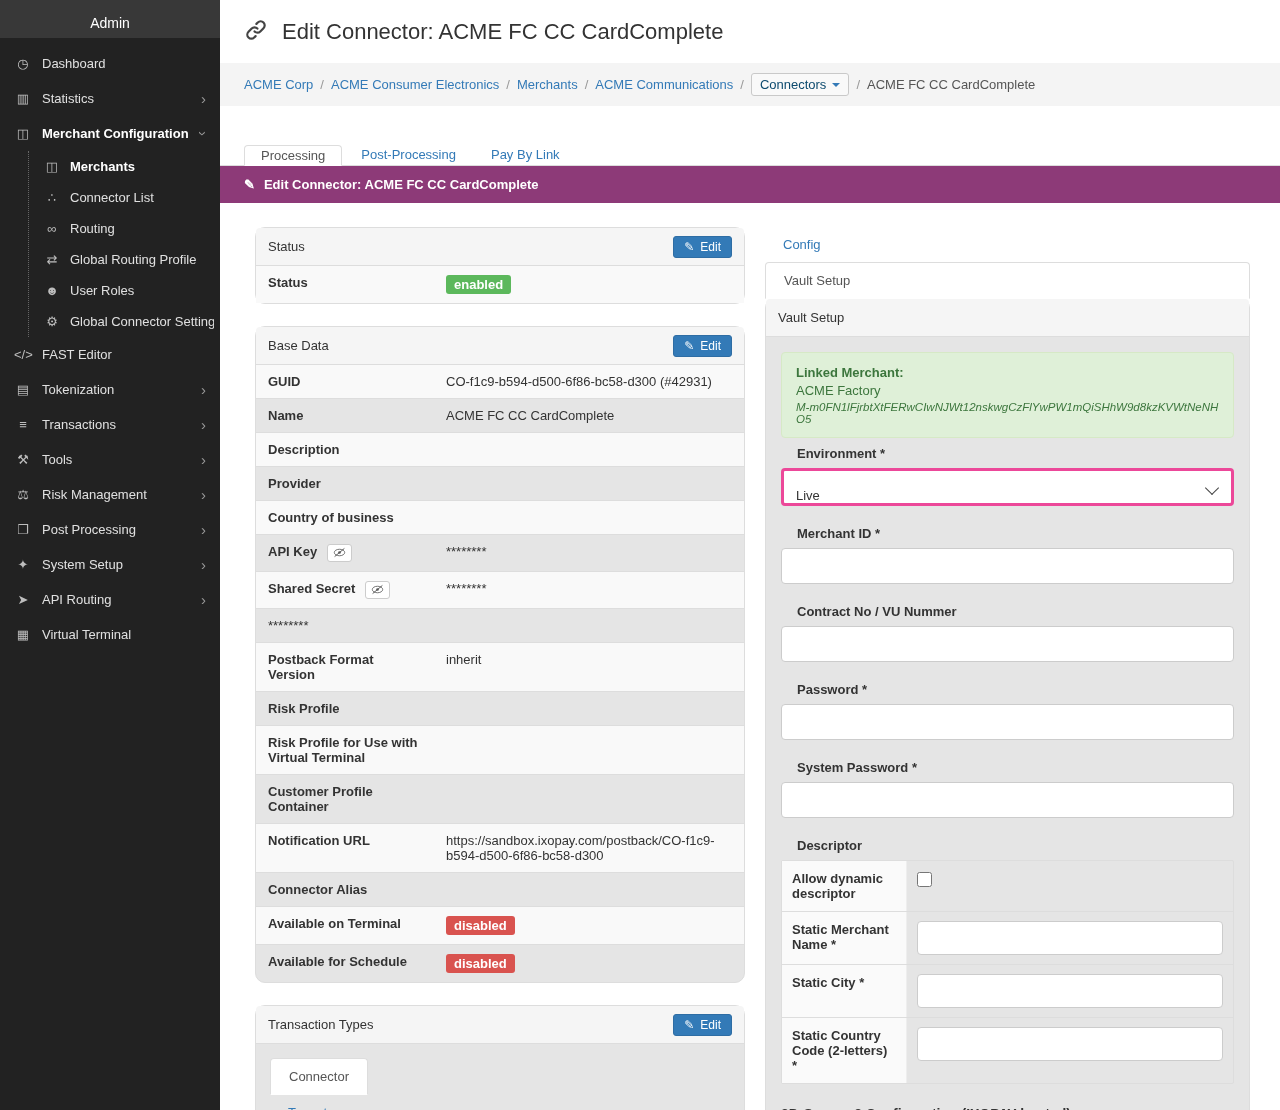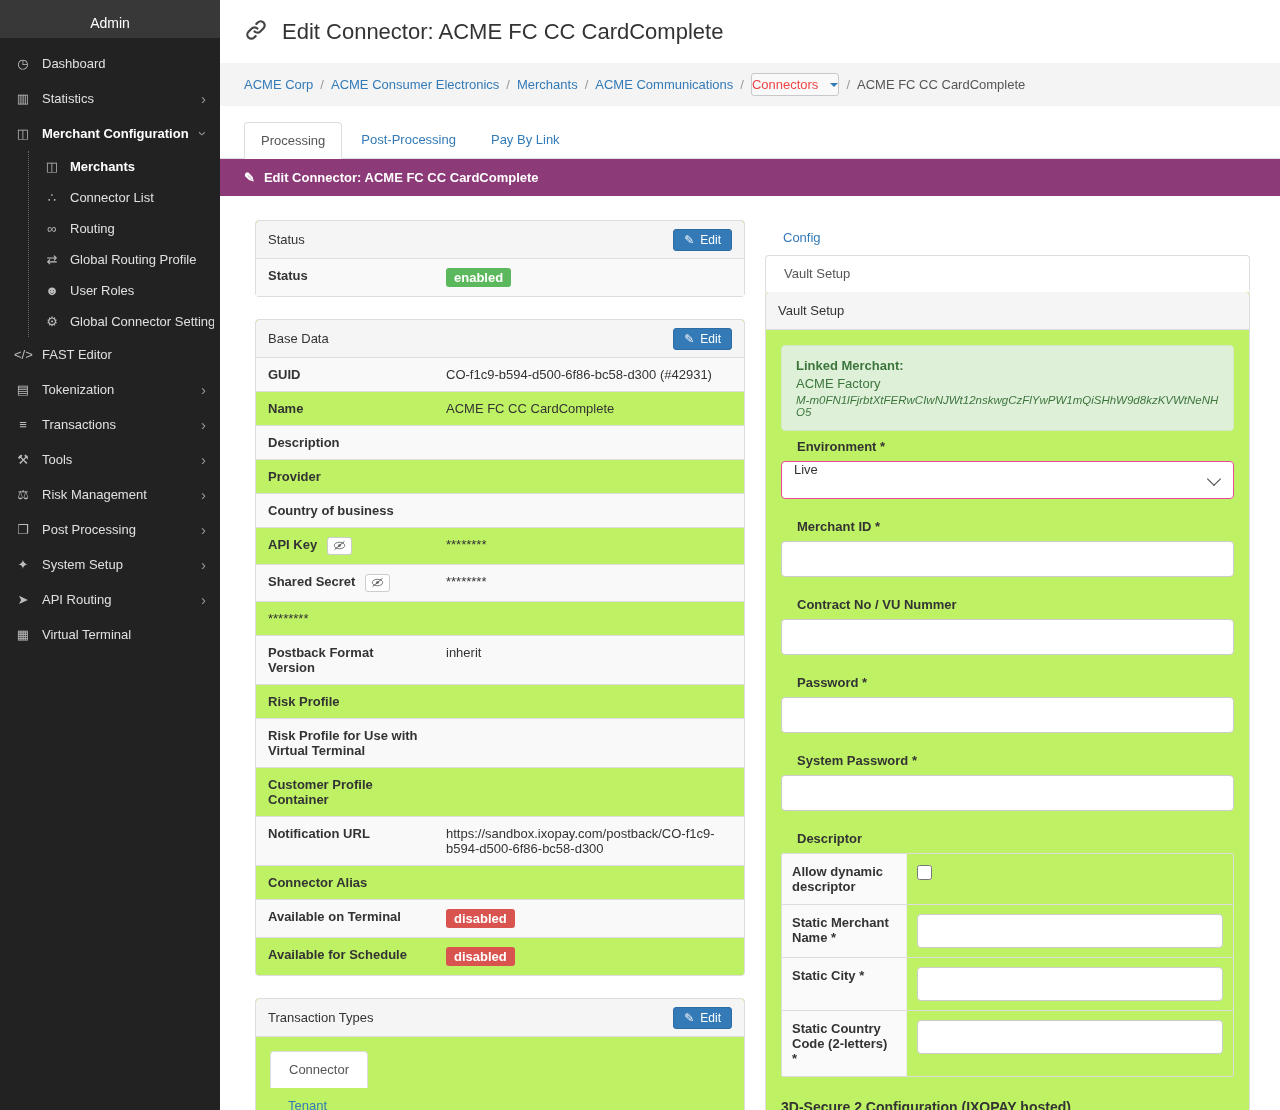--- a/index.html
+++ b/index.html
@@ -26,41 +26,41 @@
   .sub-item { display:flex; align-items:center; gap:9px; padding:8px 6px 8px 14px; cursor:pointer; }
   .sub-item.active .nlabel { font-weight:bold; color:#fff; }
 
   
   .main { flex:1; display:flex; flex-direction:column; background:#fff; overflow:hidden; }
   .page-header { display:flex; align-items:center; gap:14px; padding:18px 24px; }
   .page-title { font-size:22px; color:#333; }
   .breadcrumb { background:#f4f4f4; padding:10px 24px; display:flex; align-items:center;
     gap:7px; color:#999; font-size:13px; flex-wrap:wrap; }
   .crumb-link { color:#337ab7; cursor:pointer; text-decoration:none; }
-  .crumb-drop { color:#ef4444; border:1px solid #c9c9c9; border-radius:3px;
-    padding:3px 0; display:inline-flex; align-items:center; gap:12px; cursor:pointer; background:#f9f9f9; }
+  .crumb-drop { color:#0c4a6e; border:1px solid #c9c9c9; border-radius:3px;
+    padding:3px 8px; display:inline-flex; align-items:center; gap:6px; cursor:pointer; background:#f9f9f9; }
   .caret { width:0; height:0; border-left:4px solid transparent; border-right:4px solid transparent;
     border-top:4px solid #337ab7; }
   .crumb-current { color:#555; }
 
   .tabs-row { display:flex; padding:16px 24px 0 24px; border-bottom:1px solid #ddd; }
-  .tab { padding:10px 16px; margin-right:3px; cursor:pointer; color:#337ab7; position:relative; }
+  .tab { padding:2px 16px; margin-right:3px; cursor:pointer; color:#337ab7; position:relative;margin-top:23px; }
   .tab.active { background:#fff; color:#555; border:1px solid #ddd; border-bottom:1px solid #fff;
     border-radius:4px 4px 0 0; margin-bottom:-1px; }
 
   .banner { color:#fff; font-weight:bold; padding:11px 24px; display:flex; align-items:center; gap:9px; }
   .banner-icon { font-size:13px; }
 
   .content { flex:1; display:flex; gap:20px; padding:24px 30px 0 35px; overflow:hidden;
     align-items:flex-start; }
   .col-left { width:490px; flex-shrink:0; }
   .col-right { flex:1; }
 
   
-  .panel { border:1px solid #ddd; border-radius:4px; margin-bottom:22px; background:#bef264; }
+  .panel { border:1px solid #ddd; border-radius:10px; margin-bottom:22px; background:#e5e5e5; }
   .panel-heading { background:#f5f5f5; border-bottom:1px solid #ddd; padding:7px 12px;
     display:flex; align-items:center; justify-content:space-between; min-height:38px;
     border-radius:4px 4px 0 0; }
   .btn-edit { background:#337ab7; border:1px solid #2e6da4; color:#fff; font-size:12px;
     padding:3px 10px; border-radius:3px; display:inline-flex; align-items:center; gap:6px; cursor:pointer;
     font-family:inherit; }
   .kv-row { display:flex; font-size:13px; }
   .kv-row + .kv-row { border-top:1px solid #ddd; }
   .kv-body .kv-row:nth-child(odd) { background:#f9f9f9; }
   .kv-label { width:178px; flex-shrink:0; padding:9px 12px; font-weight:bold; color:#333; }
@@ -81,22 +81,22 @@
   .vault-body { padding:15px; }
   .alert-success { border:1px solid #d6e9c6; background:#dff0d8; border-radius:4px;
     padding:12px 14px; color:#3c763d; margin-bottom:8px; }
   .alert-success .lm-label { font-weight:bold; margin-bottom:3px; }
   .alert-success .lm-name { margin-bottom:3px; cursor:pointer; }
   .alert-success .lm-token { font-style:italic; font-size:11.5px; word-break:break-all; }
   .form-group { margin-bottom:20px; }
   .form-label { display:block; font-weight:bold; margin:0 0 7px 16px; color:#333; }
   .form-input { width:100%; height:36px; border:1px solid #ccc; border-radius:4px; padding:0 10px;
     font-family:inherit; font-size:13px; color:#333; background:#fff; }
-  .select { position:relative; border:1px solid #ec4899; border-radius:4px; height:38px;
-    display:flex; align-items:flex-start; padding:0 34px 0 12px; cursor:pointer; background:#fff; }
+  .select { position:relative; border:3px solid #ec4899; border-radius:4px; height:38px;
+    display:flex; align-items:flex-end; padding:0 34px 0 12px; cursor:pointer; background:#fff; }
   .sel-chev { position:absolute; right:14px; top:12px; width:10px; height:10px;
     border-right:1.6px solid #444; border-bottom:1.6px solid #444; transform:rotate(45deg); }
   .desc-table { border:1px solid #ddd; border-radius:2px; }
   .desc-row { display:flex; }
   .desc-row + .desc-row { border-top:1px solid #ddd; }
   .desc-label { width:125px; flex-shrink:0; padding:10px; font-weight:bold; background:#fafafa;
     border-right:1px solid #eee; }
   .desc-field { flex:1; padding:9px 10px; display:flex; align-items:flex-start; }
   .desc-field input[type="text"] { width:100%; height:34px; border:1px solid #ccc; border-radius:4px;
     padding:0 10px; font-family:inherit; font-size:13px; }

